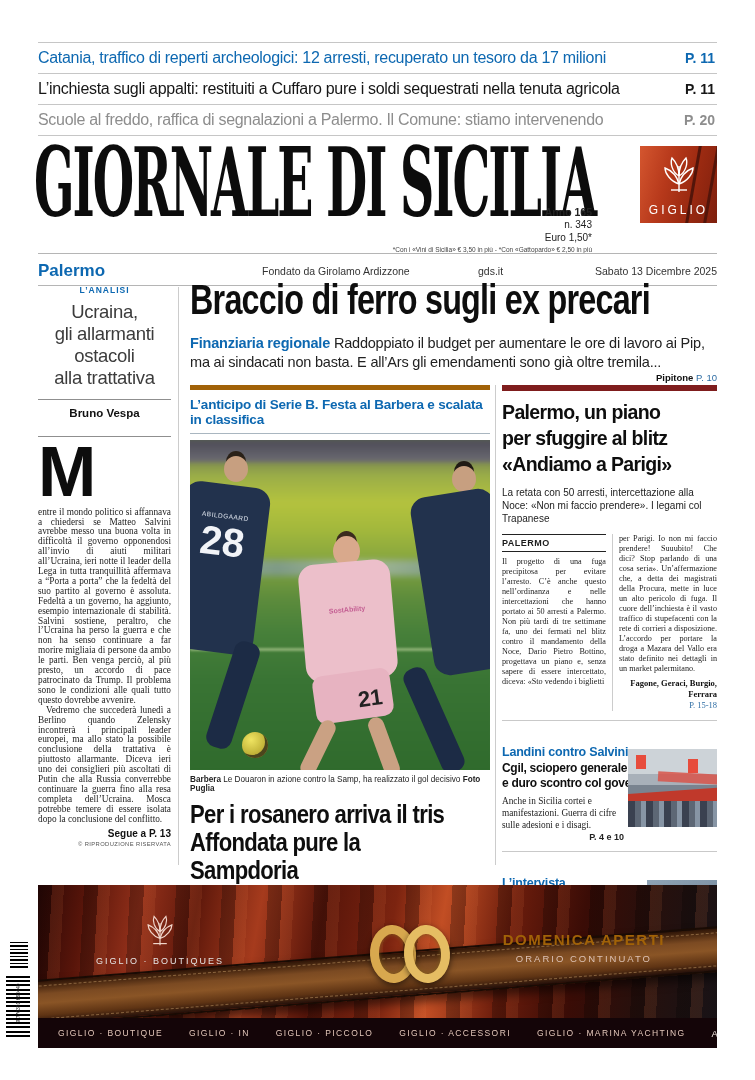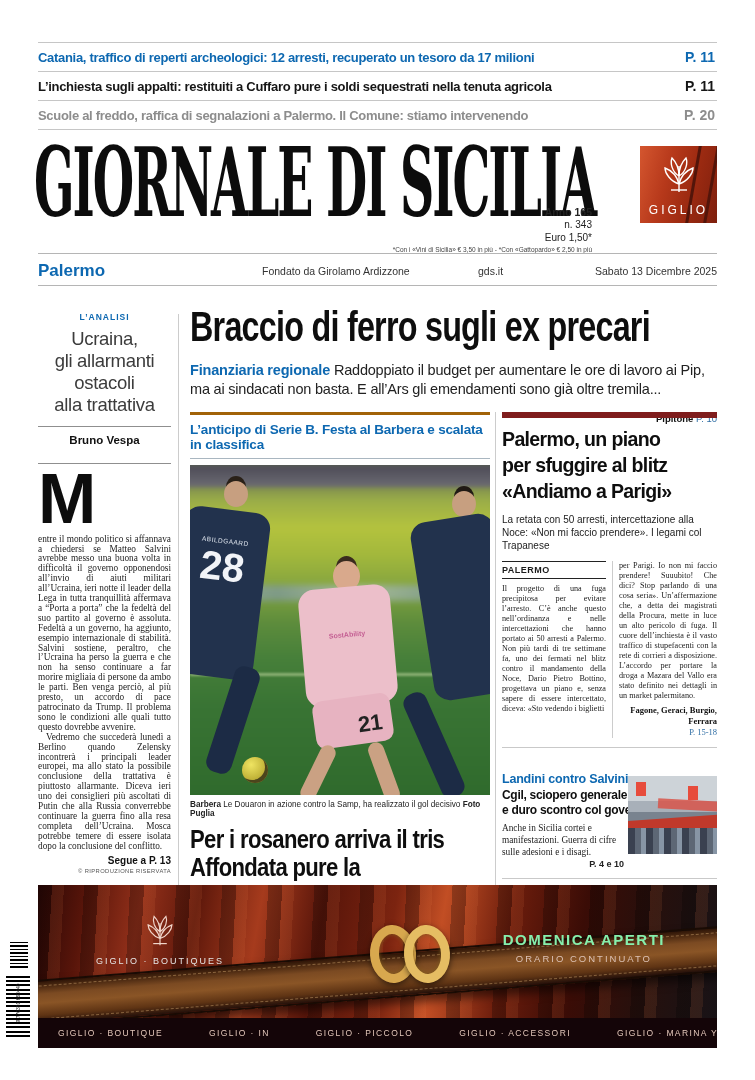--- a/index.html
+++ b/index.html
@@ -5,21 +5,21 @@
   * { margin:0; padding:0; box-sizing:border-box; }
   html,body { background:#e9e9e9; }
   body { width:755px; height:1080px; position:relative; font-family:"Liberation Sans", sans-serif; }
   .page { position:absolute; inset:0; background:#fff; color:#111; overflow:hidden; }
 
   
   .topstrip { position:absolute; left:38px; right:38px; top:42px; }
   .ts-row { display:flex; justify-content:space-between; align-items:center;
             border-top:1px solid #c6c6c6; padding:6px 2px 6px 0; }
   .ts-row:last-child { border-bottom:1px solid #c6c6c6; }
-  .ts-text { font-weight:bold; font-size:13px; letter-spacing:-0.3px; }
+  .ts-text { font-weight:normal; font-size:16px; letter-spacing:-0.3px; }
   .ts-page { font-weight:bold; font-size:14px; white-space:nowrap; }
   .c-blue { color:#0d68b1; }
   .c-black { color:#161616; }
   .c-gray { color:#8d8d8d; }
 
   
   .mast-title { position:absolute; left:34px; top:144px; font-family:"DejaVu Serif", serif;
                 font-weight:bold; font-size:95px; line-height:0.82; letter-spacing:-4px;
                 color:#0c0c0c; transform:scaleX(0.50); transform-origin:0 0; white-space:nowrap; }
   .giglio-box { position:absolute; left:640px; top:146px; width:77px; height:77px;
@@ -38,21 +38,21 @@
 
   
   .datebar { position:absolute; left:38px; right:38px; top:253px; height:33px;
              border-top:1px solid #b5b5b5; border-bottom:1px solid #b5b5b5; }
   .db-city { position:absolute; left:0; top:7px; font-size:17px; font-weight:bold; color:#0d68b1; }
   .db-founded { position:absolute; left:224px; top:11px; font-size:10.5px; color:#333; }
   .db-site { position:absolute; left:440px; top:11px; font-size:10.5px; color:#333; }
   .db-date { position:absolute; right:0; top:11px; font-size:10.5px; color:#333; }
 
   
-  .main { position:absolute; left:38px; top:306px; width:679px; height:590px; }
+  .main { position:absolute; left:38px; top:279px; width:679px; height:590px; }
   .vr { position:absolute; width:1px; background:#ccc; }
   .vr1 { left:140px; top:8px; bottom:4px; }
   .vr2 { left:457px; top:106px; bottom:4px; }
 
   
   .anal { position:absolute; left:0; top:6px; width:133px; }
   .anal-label { text-align:center; color:#0d68b1; font-weight:bold; font-size:8.5px; letter-spacing:1px; }
   .anal-title { margin-top:6px; text-align:center; font-size:18.5px; line-height:22px;
                 color:#3c3c3c; letter-spacing:-0.3px; white-space:pre-line; }
   .anal-rule { border-top:1px solid #8f8f8f; margin:10px 0 0 0; }
@@ -63,26 +63,26 @@
   .anal-body p + p { text-indent:8px; }
   .anal-more { margin-top:3px; text-align:right; font-weight:bold; font-size:10px; }
   .anal-copy { text-align:right; font-size:5.8px; color:#555; letter-spacing:0.4px; margin-top:2px; }
 
   
   .lead { position:absolute; left:152px; top:0; width:527px; }
   .lead-hl { font-weight:bold; font-size:42px; line-height:1.02; letter-spacing:-1px;
              color:#0e0e0e; transform:scaleX(0.77); transform-origin:0 0; white-space:nowrap; }
   .lead-deck { margin-top:12px; font-size:14.5px; line-height:19px; color:#222; letter-spacing:-0.2px; }
   .lead-kicker { color:#0d68b1; font-weight:bold; }
-  .lead-by { text-align:right; font-size:9.5px; margin-top:14px; }
+  .lead-by { text-align:right; font-size:9.5px; margin-top:0; }
   .by-name { font-weight:bold; color:#111; }
   .by-page { color:#2e6da4; }
 
   
-  .sb { position:absolute; left:152px; top:106px; width:300px; border-top:3px solid #a16207; padding-top:7px; }
+  .sb { position:absolute; left:152px; top:106px; width:300px; border-top:5px solid #a16207; padding-top:7px; }
   .sb-kicker { color:#0d68b1; font-weight:bold; font-size:13.5px; letter-spacing:-0.2px; }
   .sb-rule { border-top:1px solid #a9b6c0; margin:6px 0 0 0; }
   .photo { position:relative; width:300px; height:330px; margin-top:6px; overflow:hidden; background:#3f7a38; }
   .ph-bg { position:absolute; inset:-6px; filter:blur(3px);
            background:linear-gradient(180deg,#55604f 0%,#6a7555 5%,#9aad48 12%,#b4c33e 20%,#a3b83c 28%,#82a33f 38%,#5d8c3c 48%,#47803a 58%,#397434 72%,#2f6a2c 100%); }
   .ph-stand { position:absolute; left:-6px; right:-6px; top:0; height:22px; filter:blur(2px);
               background:linear-gradient(180deg,#4a4757,#6a6679); opacity:.85; }
   .ph-board { position:absolute; left:-6px; right:-6px; top:120px; height:16px; filter:blur(3px);
               background:linear-gradient(90deg,#b9c7d6,#7f96c0 30%,#c9d2dd 55%,#8aa1c4 80%); opacity:.55; }
   .ph-pitchline { position:absolute; left:0; right:0; top:208px; height:3px; background:#d7e6b0; opacity:.5; filter:blur(1px); }
@@ -168,25 +168,25 @@
           border-top:2px solid #190b04; border-bottom:2px solid #190b04;
           box-shadow:0 6px 10px rgba(0,0,0,.55); }
   .belt:before { content:""; position:absolute; left:0; right:0; top:4px; border-top:1px dashed #caa06a; opacity:.5; }
   .belt:after  { content:""; position:absolute; left:0; right:0; bottom:4px; border-top:1px dashed #caa06a; opacity:.5; }
   .buckle { position:absolute; width:46px; height:58px; border:9px solid #d8a84e; border-radius:50%;
             top:40px; box-shadow:inset 0 0 4px #7a5a1c, 0 2px 6px rgba(0,0,0,.6); transform:rotate(-4deg); }
   .b1 { left:332px; } .b2 { left:366px; border-color:#e5bd63; }
   .ad-logo { position:absolute; left:42px; top:28px; width:160px; text-align:center; color:#e5e5e5; }
   .ad-brand { margin-top:5px; font-size:9px; letter-spacing:2px; }
   .ad-promo { position:absolute; right:52px; top:46px; text-align:center; }
-  .ad-promo-1 { color:#86efac; font-weight:bold; font-size:15px; letter-spacing:1.5px; }
+  .ad-promo-1 { color:#a16207; font-weight:bold; font-size:15px; letter-spacing:1.5px; }
   .ad-promo-2 { margin-top:5px; color:#dcc2b6; font-size:9.5px; letter-spacing:2px; }
   .ad-nav { position:absolute; left:0; right:0; bottom:0; height:30px; background:#140508;
             display:flex; align-items:center; padding:0 20px; color:#e3c7ba;
-            font-size:8.5px; letter-spacing:1.4px; white-space:nowrap;gap:20px; }
+            font-size:8.5px; letter-spacing:1.4px; white-space:nowrap; }
   .ad-nav .nav-item { margin-right:26px; }
   .ad-cta { margin-left:auto; color:#f6ece6; font-size:9.5px; letter-spacing:1px; }
 
   
   .barcode { position:absolute; left:6px; top:942px; width:26px; height:100px; }
   .bc-top { height:28px; width:18px; margin-left:4px;
             background:repeating-linear-gradient(180deg,#000 0 1.5px,#fff 1.5px 3.5px); }
   .bc-main { margin-top:6px; height:62px; width:24px;
              background:repeating-linear-gradient(180deg,#000 0 2px,#fff 2px 4.2px); }
   .bc-num { position:absolute; left:-28px; top:58px; font-size:5px; color:#222;

